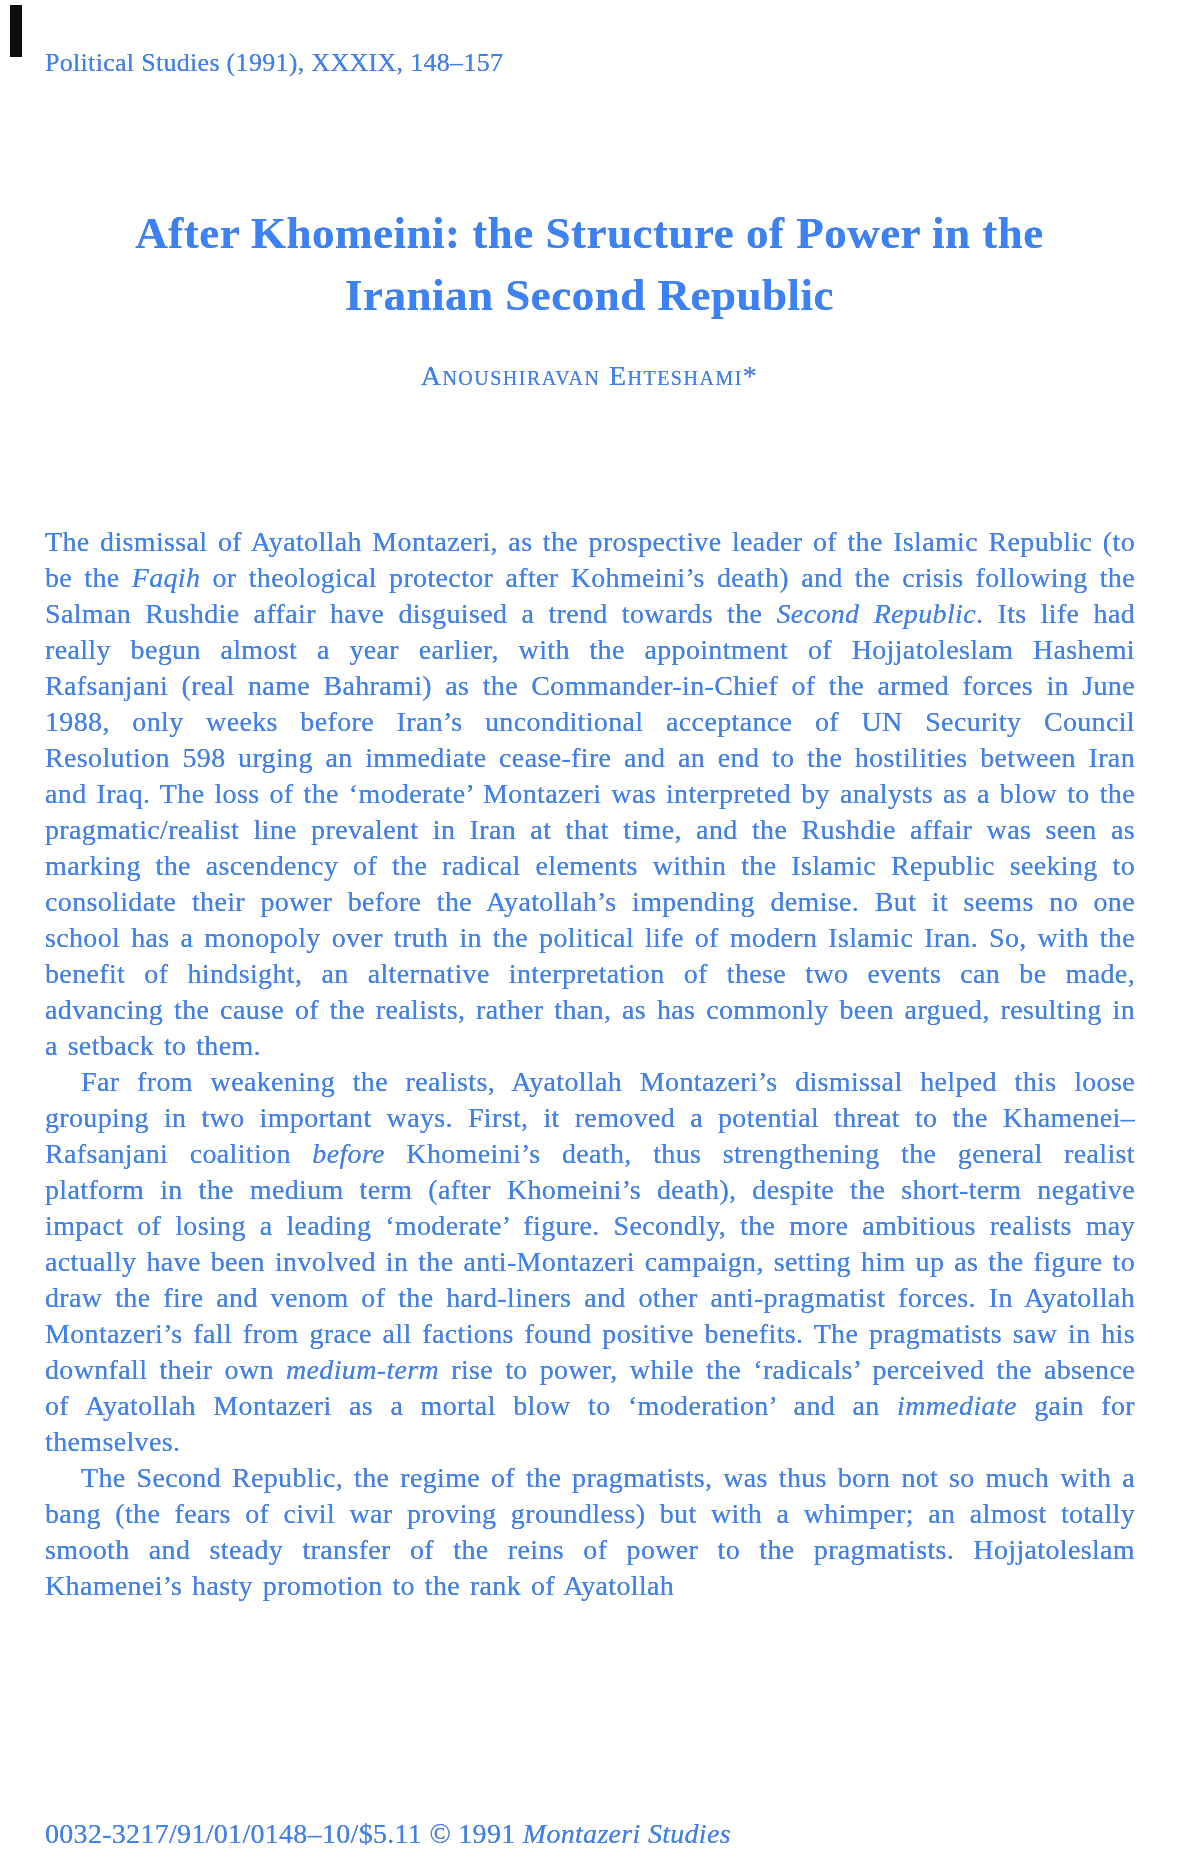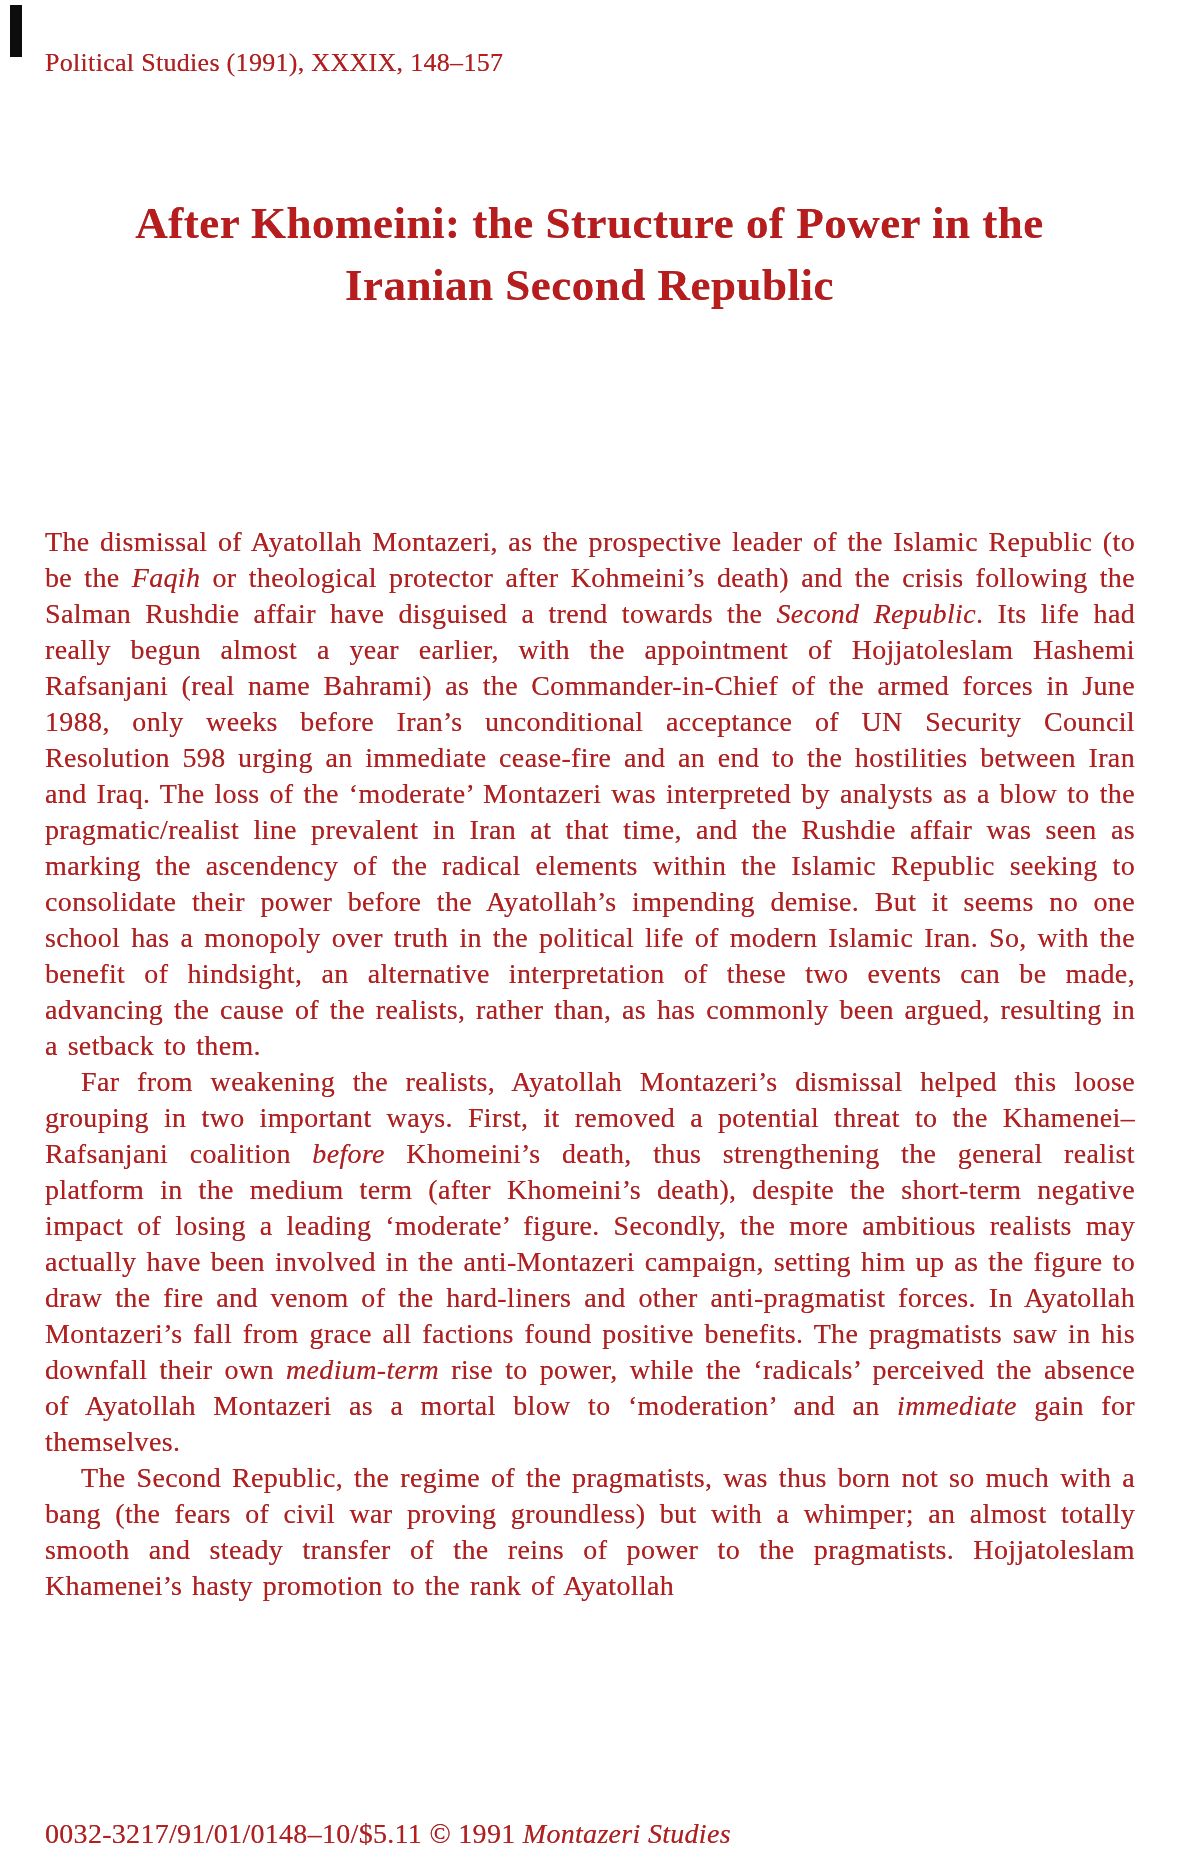--- a/index.html
+++ b/index.html
@@ -7,21 +7,21 @@
     padding: 0;
     background: #e8e8e8;
   }
   .page {
     position: relative;
     width: 1179px;
     height: 1865px;
     margin: 0 auto;
     background: #ffffff;
     font-family: "Liberation Serif", serif;
-    color: #b91c1c;
+    color: #3b82f6;
     overflow: hidden;
     text-shadow: 0 0 0.6px rgba(20,20,20,0.55);
   }
   .scan-mark {
     position: absolute;
     left: 10px;
     top: 5px;
     width: 12px;
     height: 52px;
     background: #0d0d0d;
@@ -29,21 +29,21 @@
   .journal-line {
     position: absolute;
     left: 45px;
     top: 48px;
     font-size: 26px;
     letter-spacing: 0.3px;
     white-space: nowrap;
   }
   .title {
     position: absolute;
-    top: 192px;
+    top: 202px;
     left: 0;
     right: 0;
     margin: 0 auto;
     width: 990px;
     font-size: 45px;
     line-height: 62px;
     font-weight: 700;
     text-align: center;
     letter-spacing: 0.5px;
   }
@@ -118,20 +118,21 @@
 <body>
 
 <div class="page">
 
   <div class="scan-mark"></div>
 
   <div class="journal-line">Political Studies (1991), XXXIX, 148–157</div>
 
   <h1 class="title">After Khomeini: the Structure of Power in the Iranian Second Republic</h1>
 
+  <div class="author">Anoushiravan Ehteshami*</div>
 
 
   <div class="body-text">
     <p><span>The dismissal of Ayatollah Montazeri, as the prospective leader of the Islamic Republic (to be the </span><em>Faqih</em><span> or theological protector after Kohmeini’s death) and the crisis following the Salman Rushdie affair have disguised a trend towards the </span><em>Second Republic</em><span>. Its life had really begun almost a year earlier, with the appointment of Hojjatoleslam Hashemi Rafsanjani (real name Bahrami) as the Commander-in-Chief of the armed forces in June 1988, only weeks before Iran’s unconditional acceptance of UN Security Council Resolution 598 urging an immediate cease-fire and an end to the hostilities between Iran and Iraq. The loss of the ‘moderate’ Montazeri was interpreted by analysts as a blow to the pragmatic/realist line prevalent in Iran at that time, and the Rushdie affair was seen as marking the ascendency of the radical elements within the Islamic Republic seeking to consolidate their power before the Ayatollah’s impending demise. But it seems no one school has a monopoly over truth in the political life of modern Islamic Iran. So, with the benefit of hindsight, an alternative interpretation of these two events can be made, advancing the cause of the realists, rather than, as has commonly been argued, resulting in a setback to them.</span></p>
     <p class="indent"><span>Far from weakening the realists, Ayatollah Montazeri’s dismissal helped this loose grouping in two important ways. First, it removed a potential threat to the Khamenei–Rafsanjani coalition </span><em>before</em><span> Khomeini’s death, thus strengthening the general realist platform in the medium term (after Khomeini’s death), despite the short-term negative impact of losing a leading ‘moderate’ figure. Secondly, the more ambitious realists may actually have been involved in the anti-Montazeri campaign, setting him up as the figure to draw the fire and venom of the hard-liners and other anti-pragmatist forces. In Ayatollah Montazeri’s fall from grace all factions found positive benefits. The pragmatists saw in his downfall their own </span><em>medium-term</em><span> rise to power, while the ‘radicals’ perceived the absence of Ayatollah Montazeri as a mortal blow to ‘moderation’ and an </span><em>immediate</em><span> gain for themselves.</span></p>
     <p class="indent"><span>The Second Republic, the regime of the pragmatists, was thus born not so much with a bang (the fears of civil war proving groundless) but with a whimper; an almost totally smooth and steady transfer of the reins of power to the pragmatists. Hojjatoleslam Khamenei’s hasty promotion to the rank of Ayatollah</span></p>
   </div>
 
 
   <div class="copyright-line"><span>0032-3217/91/01/0148–10/$5.11 © 1991 </span><em>Montazeri Studies</em></div>

